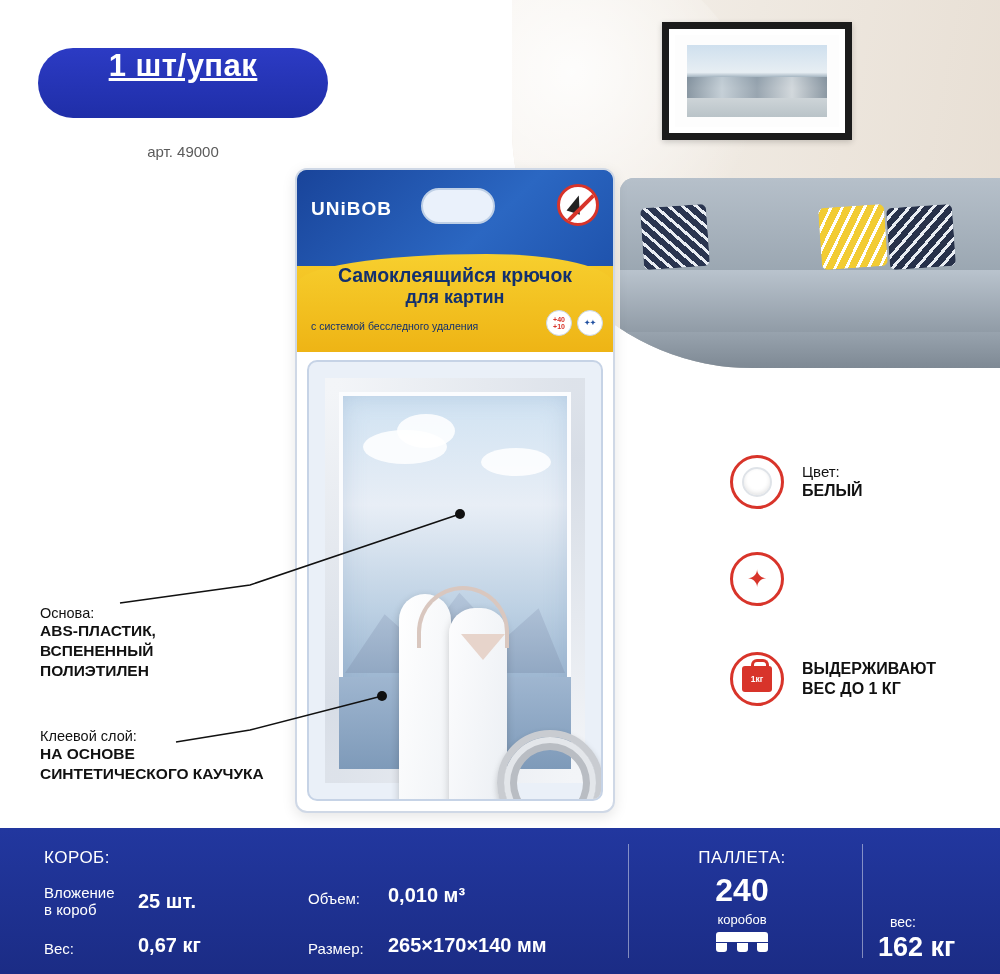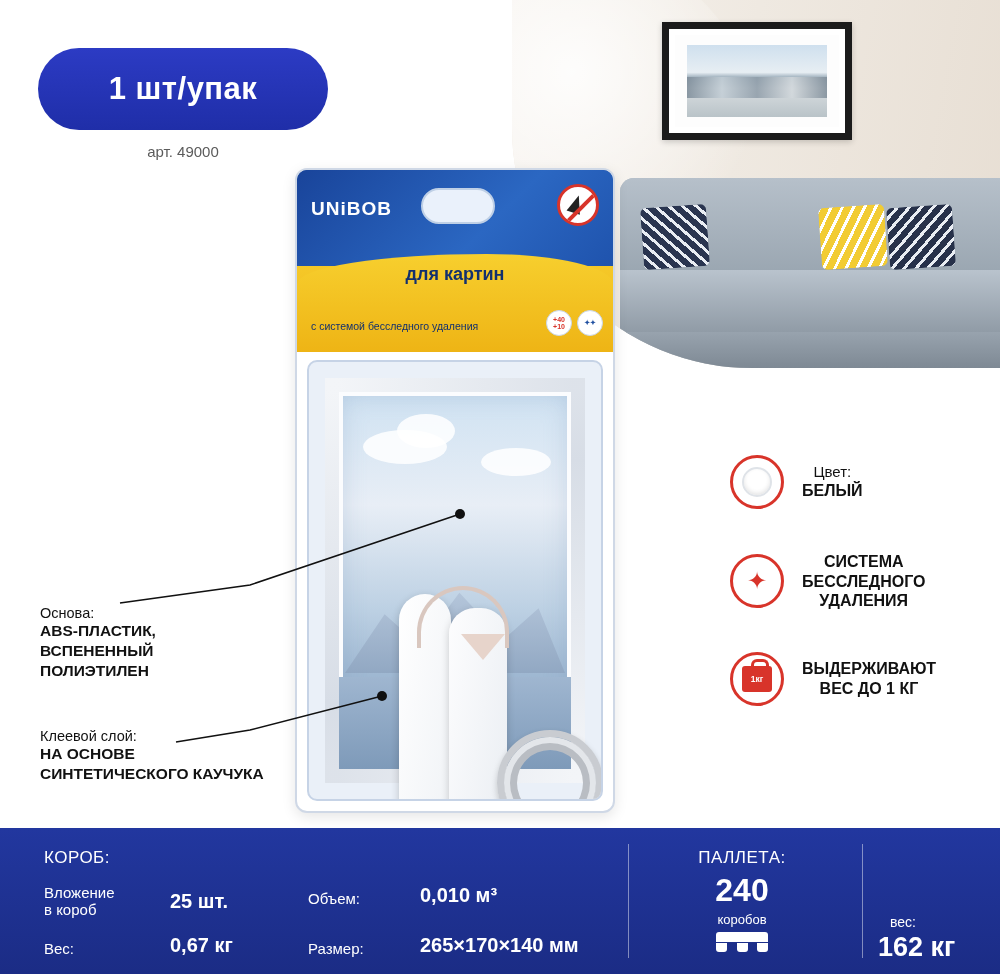--- a/index.html
+++ b/index.html
@@ -9,28 +9,29 @@
     font-family:"Liberation Sans", sans-serif;
     background:#ffffff;
     position:relative;
     overflow:hidden;
     color:#111;
   }
 
   
   .badge {
     position:absolute; left:38px; top:48px;
-    width:290px; height:82px;
+    width:290px; height:70px;
     border-radius:41px;
     background:#2233bb;
     background:linear-gradient(180deg,#2c3bc4 0%,#1f2ea8 100%);
     color:#fff;
-    display:flex; align-items:center; justify-content:center;
+    display:flex; align-items:flex-start; justify-content:center;
     font-size:31px; font-weight:700;
     letter-spacing:0.5px;
+    text-decoration:underline;
   }
   .artno {
     position:absolute; left:38px; top:143px;
     width:290px; text-align:center;
     font-size:15px; color:#5b5b5b;
   }
 
   
   .photo {
     position:absolute; left:512px; top:0px;
@@ -219,21 +220,21 @@
   .leader { position:absolute; pointer-events:none; }
 
   
   .feat { position:absolute; display:flex; align-items:center; gap:18px; }
   .feat .ring {
     width:54px; height:54px; border-radius:50%;
     border:3px solid #d8342a;
     display:flex; align-items:center; justify-content:center;
     flex:0 0 auto; background:#fff;
   }
-  .feat .txt { font-size:16px; font-weight:800; line-height:1.22; color:#111;text-align:center; }
+  .feat .txt { font-size:16px; font-weight:800; line-height:1.22; color:#111; }
   .feat .txt .sm { font-weight:400; font-size:15px; }
   .f1 { left:730px; top:455px; }
   .f2 { left:730px; top:552px; }
   .f3 { left:730px; top:652px; }
   .white-circle { width:30px; height:30px; border-radius:50%; background:#fff; border:2px solid #dfe3e8; box-shadow:inset 0 -2px 4px rgba(0,0,0,.10); }
   .sparkle { color:#d8342a; font-size:24px; line-height:1; }
   .weight-ic { width:30px; height:26px; background:#d8342a; border-radius:3px; position:relative; display:flex; align-items:center; justify-content:center; }
   .weight-ic:before { content:""; position:absolute; top:-7px; left:9px; width:12px; height:9px; border:3px solid #d8342a; border-bottom:none; border-radius:6px 6px 0 0; }
   .weight-ic span { color:#fff; font-size:8.5px; font-weight:700; }
 
@@ -243,21 +244,21 @@
     background:linear-gradient(180deg,#22379f,#1b2c85);
     color:#fff;
   }
   .bt-title { position:absolute; font-size:17px; letter-spacing:.5px; }
   .b-korob { left:44px; top:20px; }
   .b-pallet{ left:672px; top:20px; text-align:center; width:140px; }
   .divider { position:absolute; top:16px; width:1px; height:114px; background:rgba(255,255,255,.45); }
   .d1 { left:628px; }
   .d2 { left:862px; }
   .row { position:absolute; font-size:15px; }
-  .val-b { font-weight:700; font-size:20px;margin-left:32px; }
+  .val-b { font-weight:700; font-size:20px; }
 
   .pal-num { position:absolute; left:672px; top:44px; width:140px; text-align:center; font-size:32px; font-weight:700; }
   .pal-sub { position:absolute; left:672px; top:84px; width:140px; text-align:center; font-size:13px; }
   .pal-icon { position:absolute; left:712px; top:104px; width:60px; height:22px; }
   .pal-icon .top { position:absolute; left:4px; top:0; width:52px; height:10px; background:#fff; border-radius:3px 3px 0 0; }
   .pal-icon .legs { position:absolute; left:4px; top:11px; width:52px; height:9px; }
   .pal-icon .legs i { position:absolute; top:0; width:11px; height:9px; background:#fff; border-radius:0 0 3px 3px; }
   .pal-icon .legs i:nth-child(1){ left:0; }
   .pal-icon .legs i:nth-child(2){ left:21px; }
   .pal-icon .legs i:nth-child(3){ left:41px; }
@@ -295,20 +296,21 @@
     <div class="yellow"></div>
     <div class="hang-hole"></div>
     <div class="logo">
       <span>UNiBOB</span>
     </div>
     <div class="noslip">
       <div class="man"></div>
       <div class="bar"></div>
     </div>
     <div class="ptitle">
+      <div>Самоклеящийся крючок</div>
       <div class="l2">для картин</div>
     </div>
     <div class="psub">с системой бесследного удаления</div>
     <div class="head-icons">
       <div class="hi">
           <span class="rd">+40<br>+10</span>
         </div>
       <div class="hi">✦✦</div>
     </div>
   </div>
@@ -360,25 +362,20 @@
   </div>
   <div class="txt">
     <div class="sm">Цвет:</div>
     <div>БЕЛЫЙ</div>
   </div>
 </div>
 
 <div class="feat f2">
   <div class="ring">
     <div class="sparkle">✦</div>
-  </div>
-  <div class="txt">
-    <div>СИСТЕМА</div>
-    <div>БЕССЛЕДНОГО</div>
-    <div>УДАЛЕНИЯ</div>
   </div>
 </div>
 
 <div class="feat f3">
   <div class="ring">
     <div class="weight-ic">
       <span>1кг</span>
     </div>
   </div>
   <div class="txt">

